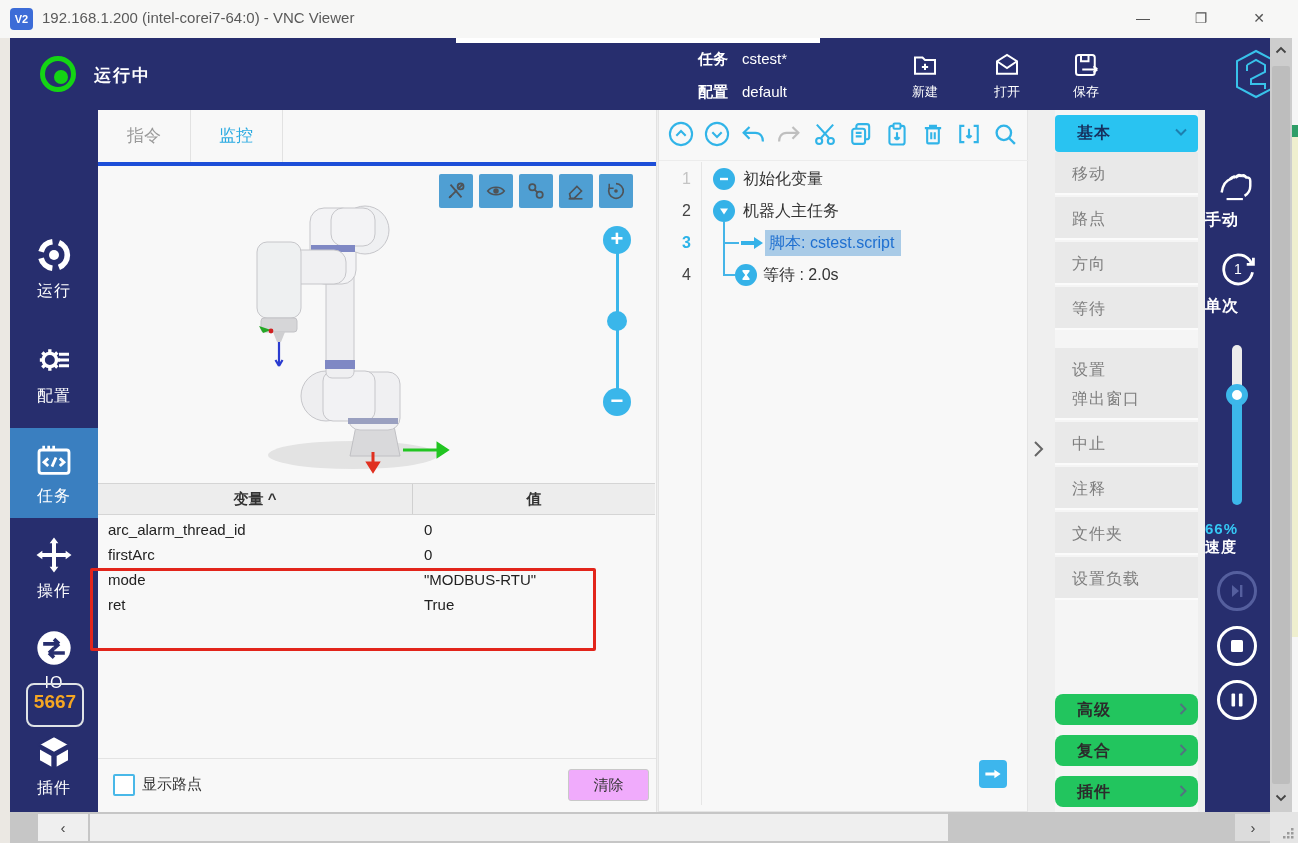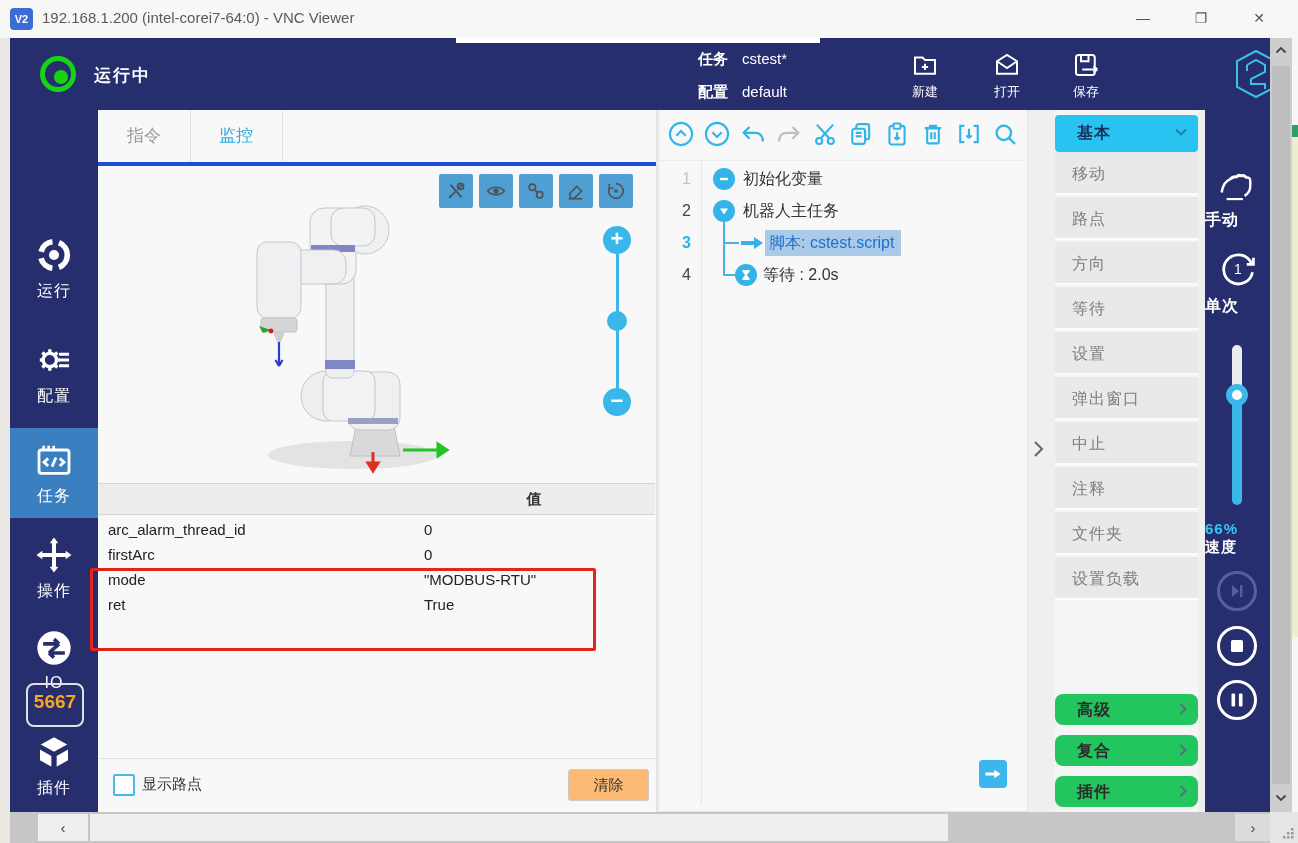--- a/index.html
+++ b/index.html
@@ -43,21 +43,21 @@
   .vtablehead{position:absolute;left:0;top:373px;width:557px;height:30px;background:#ededed;
               border-top:1px solid #d5d5d5;border-bottom:1px solid #d5d5d5;}
   .vth{position:absolute;top:0;height:30px;line-height:30px;text-align:center;font-size:15px;color:#333;font-weight:bold;}
   .vrow{position:absolute;left:0;width:557px;height:25px;font-size:15px;color:#222;line-height:25px;}
   .vname{position:absolute;left:10px;}
   .vval{position:absolute;left:326px;}
   .redbox{left:90px;top:568px;width:500px;height:77px;border:3px solid #e2251b;border-radius:2px;z-index:5;}
   .mfooter{position:absolute;left:0;top:648px;width:558px;height:54px;background:#f8f8f8;border-top:1px solid #e3e3e3;}
   .chk{position:absolute;left:15px;top:15px;width:18px;height:18px;border:2px solid #49b8e8;border-radius:2px;background:#fff;}
   .chklbl{position:absolute;left:44px;top:16px;font-size:15px;color:#333;}
-  .clearbtn{position:absolute;left:470px;top:10px;width:79px;height:30px;background:#fdba74;border:1px solid #c9c9c9;
+  .clearbtn{position:absolute;left:470px;top:10px;width:79px;height:30px;background:#f0abfc;border:1px solid #c9c9c9;
             border-radius:3px;font-size:15px;color:#333;text-align:center;line-height:30px;}
   
   .treep{left:658px;top:110px;width:370px;height:702px;background:#f8f8f8;border:1px solid #e4e4e4;border-top:none;box-sizing:border-box;}
   .ttool{position:absolute;left:0;top:0;width:370px;height:50px;border-bottom:1px solid #ececec;}
   .ticon{position:absolute;top:10px;width:28px;height:28px;}
   .gutterline{position:absolute;left:42px;top:52px;bottom:6px;width:1px;background:#e6e6e6;}
   .tnum{position:absolute;width:32px;text-align:right;font-size:16px;}
   .tlabel{position:absolute;font-size:16px;color:#333;white-space:nowrap;}
   .nodecirc{position:absolute;width:22px;height:22px;border-radius:50%;background:#35b2e8;display:flex;align-items:center;justify-content:center;}
   .seltext{color:#1e6fd0;}
@@ -292,20 +292,21 @@
         <path d="M160 262 V281 M160 281 L155 273 H165 Z" stroke="#e03020" stroke-width="3" fill="#e03020"></path>
       </svg>
     </span>
 
     <div class="zoomline"></div>
     <div class="zcirc" style="left:505px;top:116px;">+</div>
     <div class="zknob"></div>
     <div class="zcirc" style="left:505px;top:278px;">−</div>
 
     <div class="vtablehead">
+      <div class="vth" style="left:0;width:314px;border-right:1px solid #d0d0d0;">变量 ^</div>
       <div class="vth" style="left:315px;width:242px;">值</div>
     </div>
     <div class="vrow" style="top:407px;">
       <span class="vname">arc_alarm_thread_id</span>
       <span class="vval">0</span>
     </div>
     <div class="vrow" style="top:432px;">
       <span class="vname">firstArc</span>
       <span class="vval">0</span>
     </div>
@@ -454,21 +455,21 @@
       <span class="gchev" style="top:12px;">
         <svg width="14" height="10" viewBox="0 0 14 10" fill="none" stroke="#1d7fae" stroke-width="2">
             <path d="M2 2.5 L7 7.5 L12 2.5"></path>
           </svg>
       </span>
     </div>
     <div class="cmditem" style="top:42px;">移动</div>
     <div class="cmditem" style="top:87px;">路点</div>
     <div class="cmditem" style="top:132px;">方向</div>
     <div class="cmditem" style="top:177px;">等待</div>
-    <div class="cmditem" style="top:222px;">设置</div>
+    <div class="cmditem" style="top:238px;">设置</div>
     <div class="cmditem" style="top:267px;">弹出窗口</div>
     <div class="cmditem" style="top:312px;">中止</div>
     <div class="cmditem" style="top:357px;">注释</div>
     <div class="cmditem" style="top:402px;">文件夹</div>
     <div class="cmditem" style="top:447px;">设置负载</div>
 
     <div class="cmdgroup" style="top:584px;">高级</div>
     <span class="abs gchev" style="top:592px;right:10px;">
       <svg width="10" height="14" viewBox="0 0 10 14" fill="none" stroke="#50747f" stroke-width="2">
           <path d="M2.5 2 L7.5 7 L2.5 12"></path>

